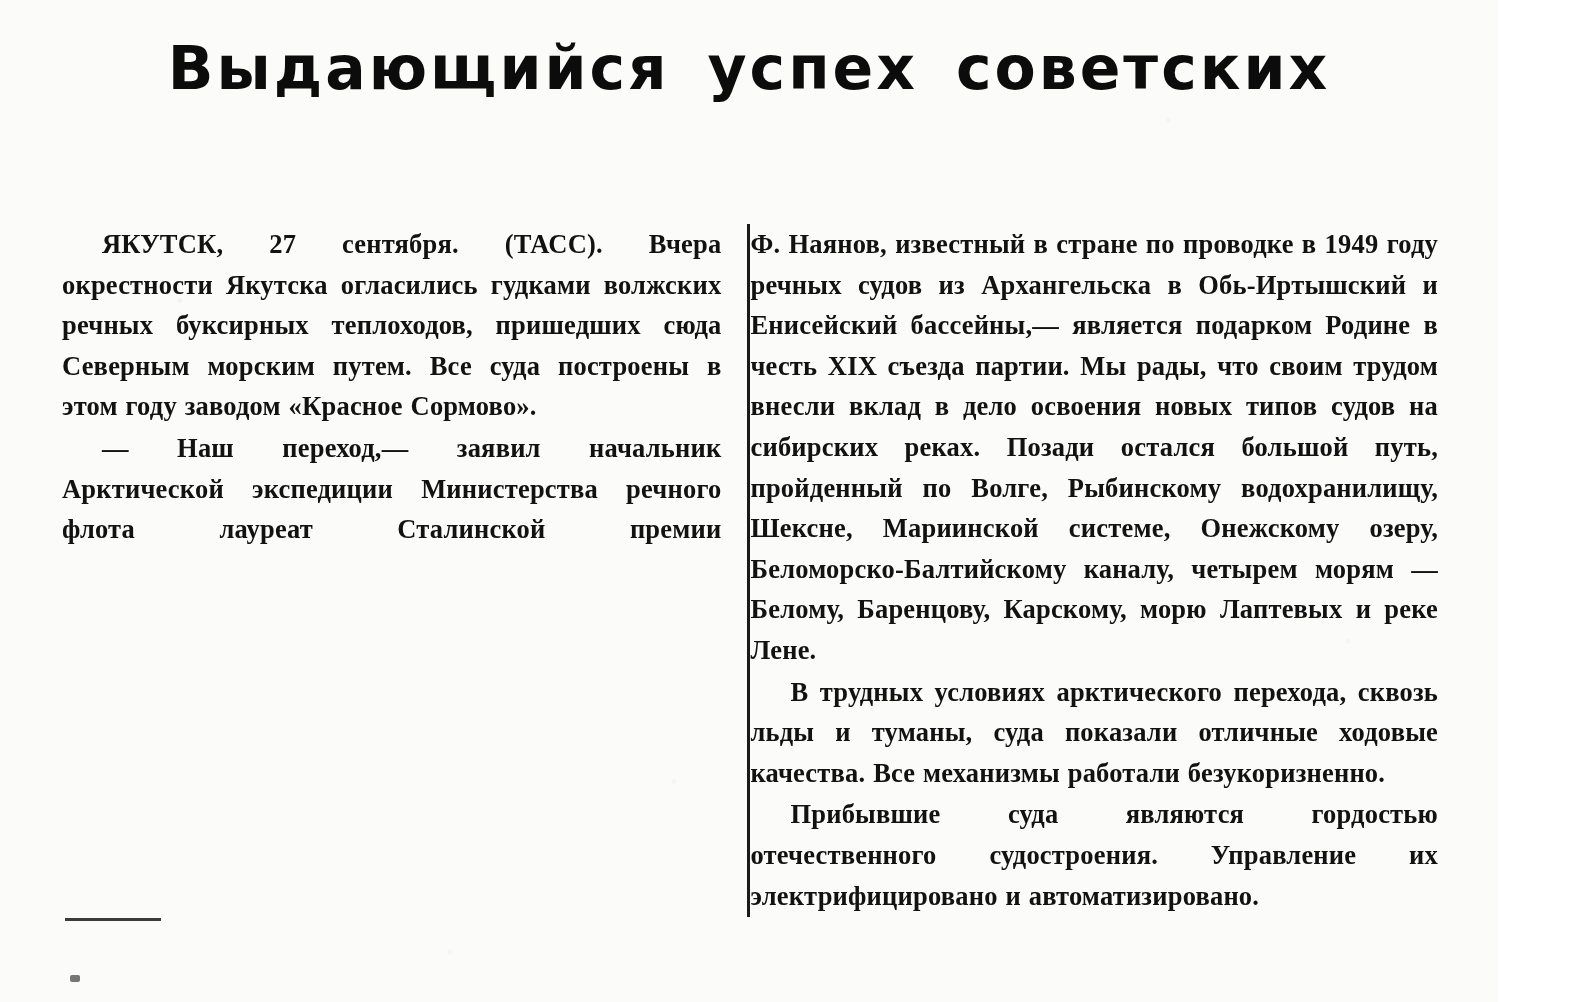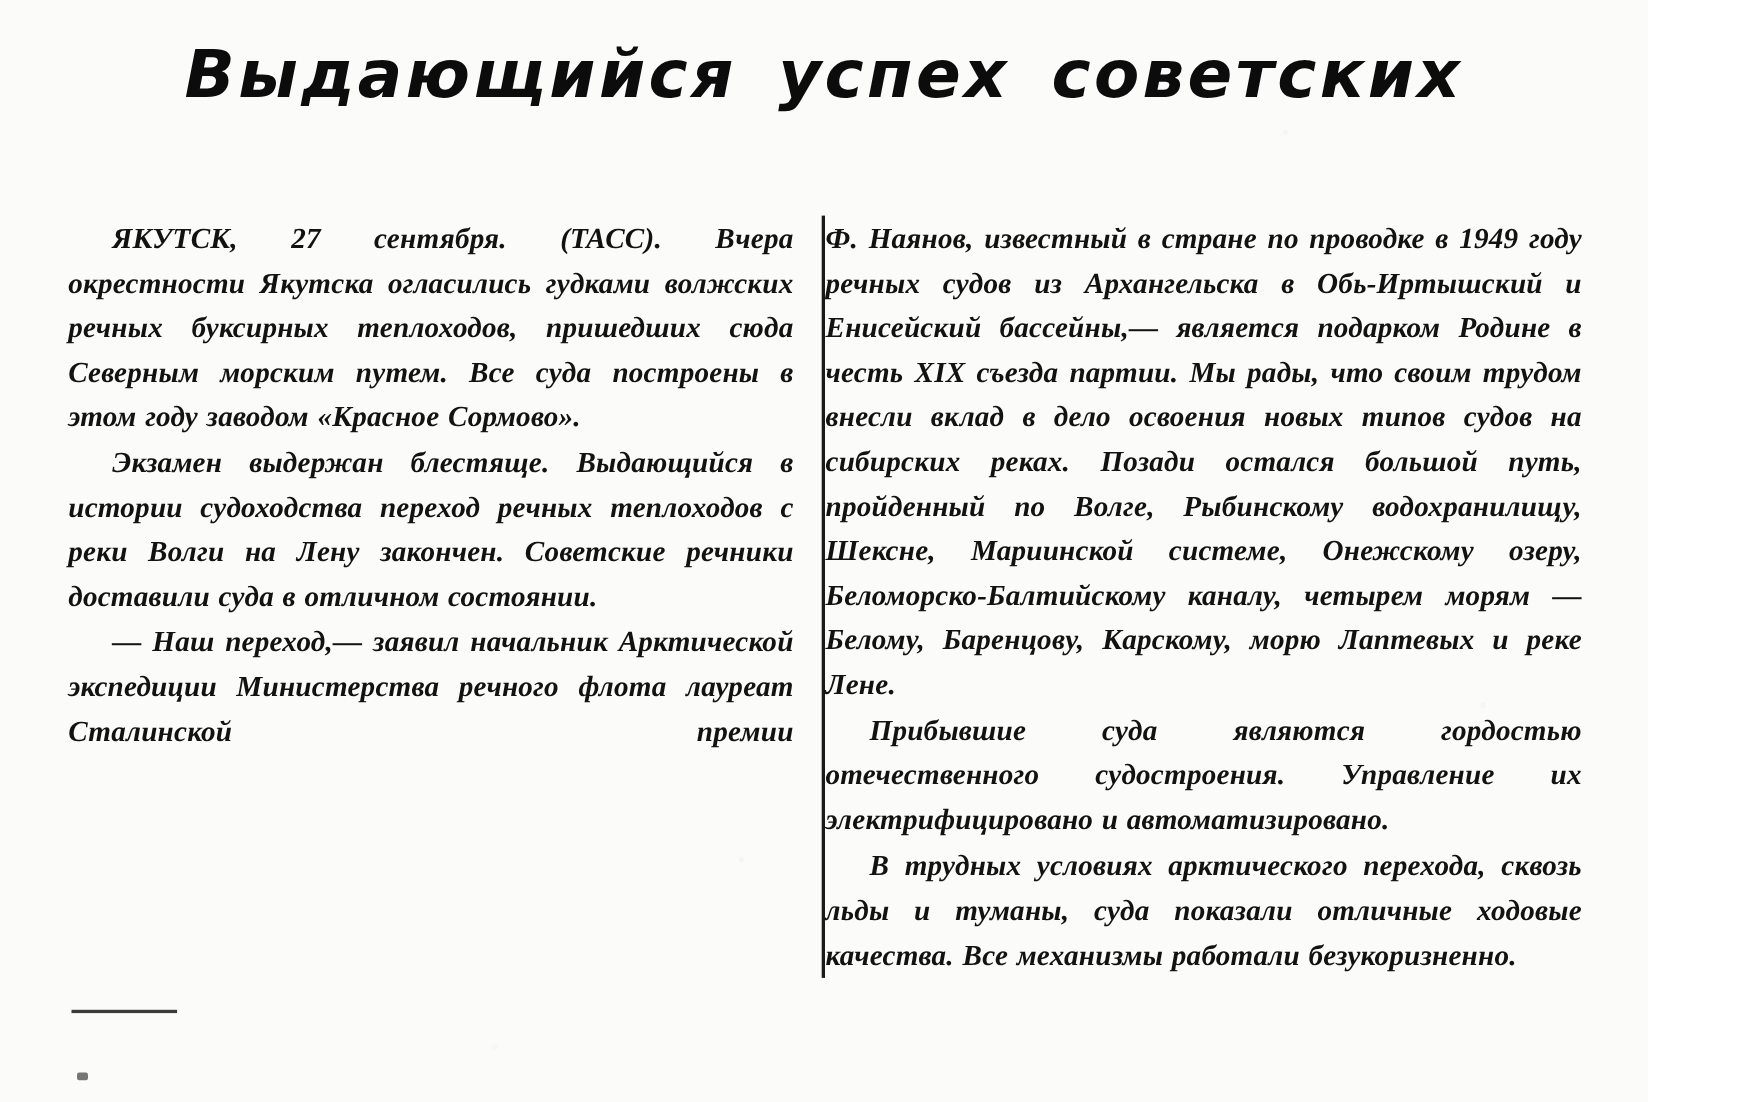--- a/index.html
+++ b/index.html
@@ -19,21 +19,20 @@
     width: 1498px;
     height: 1002px;
     background: #fbfbf9;
     
     background-image:
       radial-gradient(circle at 12% 30%, rgba(0,0,0,0.030) 0 2px, rgba(0,0,0,0) 3px),
       radial-gradient(circle at 78% 12%, rgba(0,0,0,0.025) 0 2px, rgba(0,0,0,0) 3px),
       radial-gradient(circle at 45% 78%, rgba(0,0,0,0.022) 0 2px, rgba(0,0,0,0) 3px),
       radial-gradient(circle at 90% 64%, rgba(0,0,0,0.025) 0 2px, rgba(0,0,0,0) 3px),
       radial-gradient(circle at 30% 95%, rgba(0,0,0,0.020) 0 2px, rgba(0,0,0,0) 3px);
-    font-style: italic;
   }
   .headline {
     margin: 0;
     padding: 34px 150px 0 150px;
     text-align: center;
     font-family: "DejaVu Sans", sans-serif;
     font-weight: 700;
     font-size: 60px;
     line-height: 1.14;
     letter-spacing: 3px;
@@ -48,20 +47,21 @@
     position: absolute;
     top: 196px;
     left: 62px;
     right: 60px;
     display: flex;
     gap: 0;
   }
   .col {
     width: 710px;
     box-sizing: border-box;
+    margin-top: 28px;
   }
   .col-left {
     padding-right: 26px;
     border-right: 3px solid #1a1a1a;
   }
   .col-right {
   }
   .col p {
     margin: 0 0 1px 0;
     text-align: justify;
@@ -94,28 +94,27 @@
 <div class="page">
 
   <h1 class="headline">
     <span class="line">Выдающийся успех советских</span>
   </h1>
 
   <div class="columns">
 
     <div class="col col-left">
       <p class="indent">ЯКУТСК, 27 сентября. (ТАСС). Вчера окрестности Якутска огласились гудками волжских речных буксирных теплоходов, пришедших сюда Северным морским путем. Все суда построены в этом году заводом «Красное Сормово».</p>
-      <p class="indent">Экзамен выдержан блестяще. Выдающийся в истории судоходства переход речных теплоходов с реки Волги на Лену закончен. Советские речники доставили суда в отличном состоянии.</p>
       <p class="indent last-full">— Наш переход,— заявил начальник Арктической экспедиции Министерства речного флота лауреат Сталинской премии</p>
     </div>
 
     <div class="col col-right">
       <p>Ф. Наянов, известный в стране по проводке в 1949 году речных судов из Архангельска в Обь-Иртышский и Енисейский бассейны,— является подарком Родине в честь XIX съезда партии. Мы рады, что своим трудом внесли вклад в дело освоения новых типов судов на сибирских реках. Позади остался большой путь, пройденный по Волге, Рыбинскому водохранилищу, Шексне, Мариинской системе, Онежскому озеру, Беломорско-Балтийскому каналу, четырем морям — Белому, Баренцову, Карскому, морю Лаптевых и реке Лене.</p>
+      <p class="indent">В трудных условиях арктического перехода, сквозь льды и туманы, суда показали отличные ходовые качества. Все механизмы работали безукоризненно.</p>
       <p class="indent">Прибывшие суда являются гордостью отечественного судостроения. Управление их электрифицировано и автоматизировано.</p>
-      <p class="indent">В трудных условиях арктического перехода, сквозь льды и туманы, суда показали отличные ходовые качества. Все механизмы работали безукоризненно.</p>
     </div>
 
   </div>
 
   <span class="smudge ink-1"></span>
   <span class="smudge ink-2"></span>
 
 </div>
 
 </body></html>

